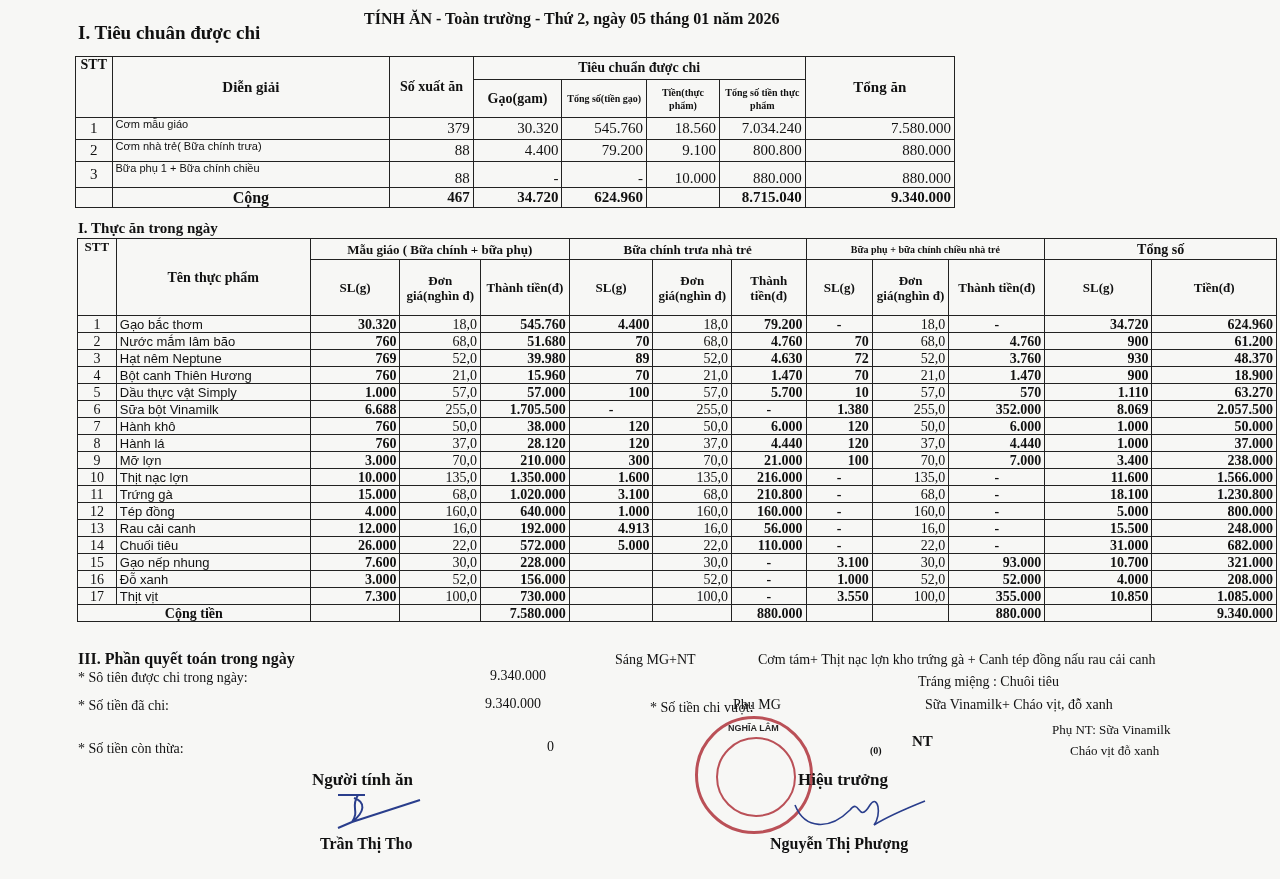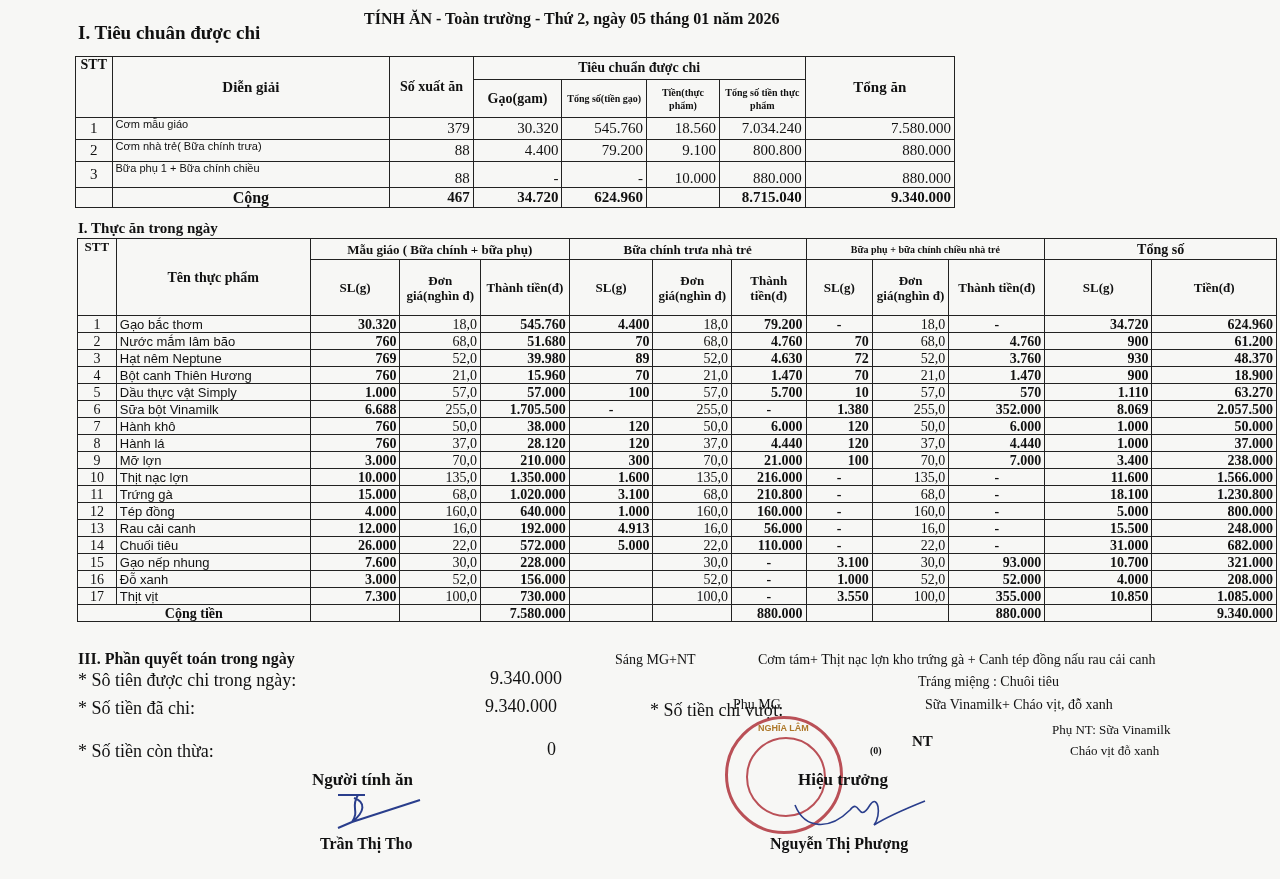--- a/index.html
+++ b/index.html
@@ -33,29 +33,29 @@
   .t2 { left: 77px; top: 238px; width: 1200px; }
   .t2 th { font-weight: bold; text-align: center; font-size: 13px; line-height: 15px; white-space: normal; }
   .t2 th.grp { font-size: 13px; height: 20px; }
   .t2 th.grp.small { font-size: 10px; }
   .t2 td { font-size: 14px; height: 16px; line-height: 15px; text-align: right; }
   .t2 td.stt { text-align: center; font-family: "Liberation Serif", serif; }
   .t2 td.name { text-align: left; font-family: "Liberation Sans", sans-serif; font-size: 13px; }
   .t2 td.b { font-weight: bold; }
   .t2 td.c { text-align: center; }
 
-  .settle { font-size: 18px; font-family: "Liberation Serif", serif; }
+  .settle { font-size: 14px; font-family: "Liberation Serif", serif; }
   .menu-text { font-size: 14px; white-space: nowrap; }
   .sign-title { font-size: 17px; font-weight: bold; }
   .sign-name { font-size: 16px; font-weight: bold; }
 
   .stamp {
-    left: 725px; top: 716px; width: 118px; height: 118px;
+    left: 695px; top: 716px; width: 118px; height: 118px;
     border: 3px solid #b0343c; border-radius: 50%;
-    color: #a16207; box-sizing: border-box; opacity: 0.85;
+    color: #000000; box-sizing: border-box; opacity: 0.85;
   }
   .stamp-inner {
     position: absolute; left: 18px; top: 18px; width: 76px; height: 76px;
     border: 2px solid #b0343c; border-radius: 50%;
   }
   .stamp-text { position: absolute; left: 0; width: 112px; text-align: center;
     font-family: "Liberation Sans", sans-serif; font-weight: bold; font-size: 13px; line-height: 17px; top: 34px; }
   .stamp-ring { position: absolute; font-family: "Liberation Sans", sans-serif; font-size: 9px; font-weight: bold; }
 </style>
 </head>

